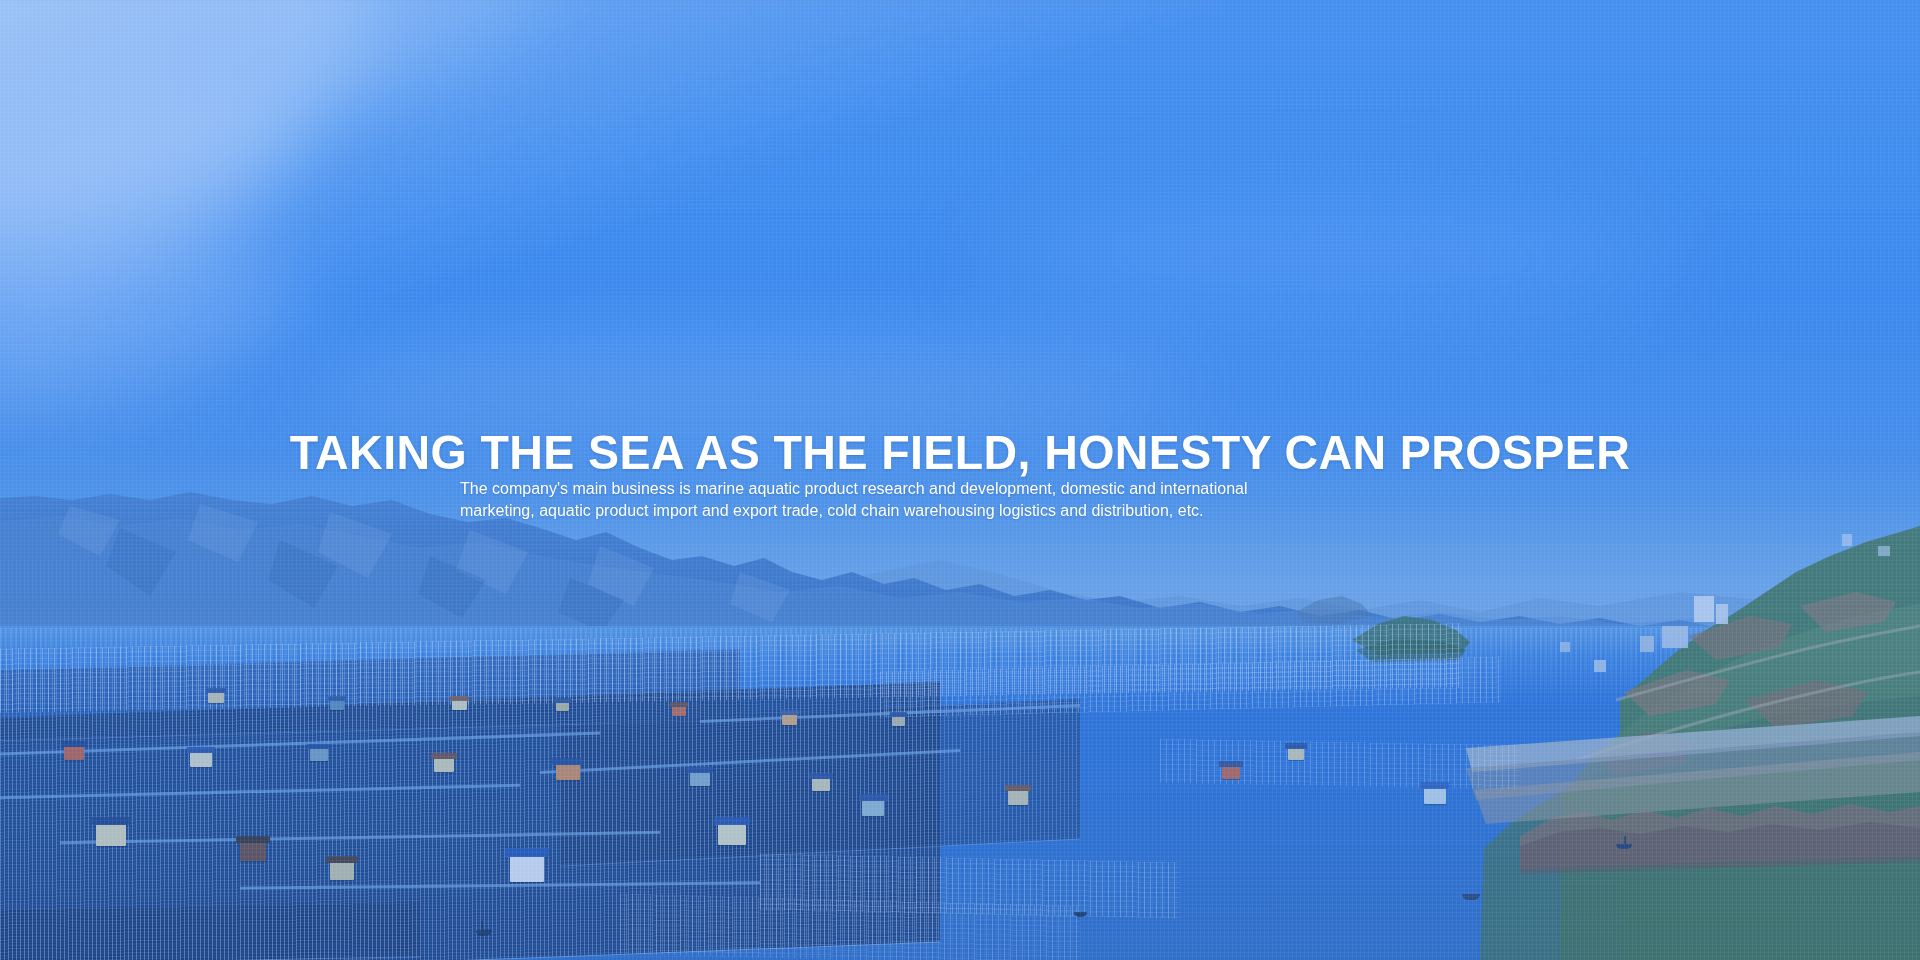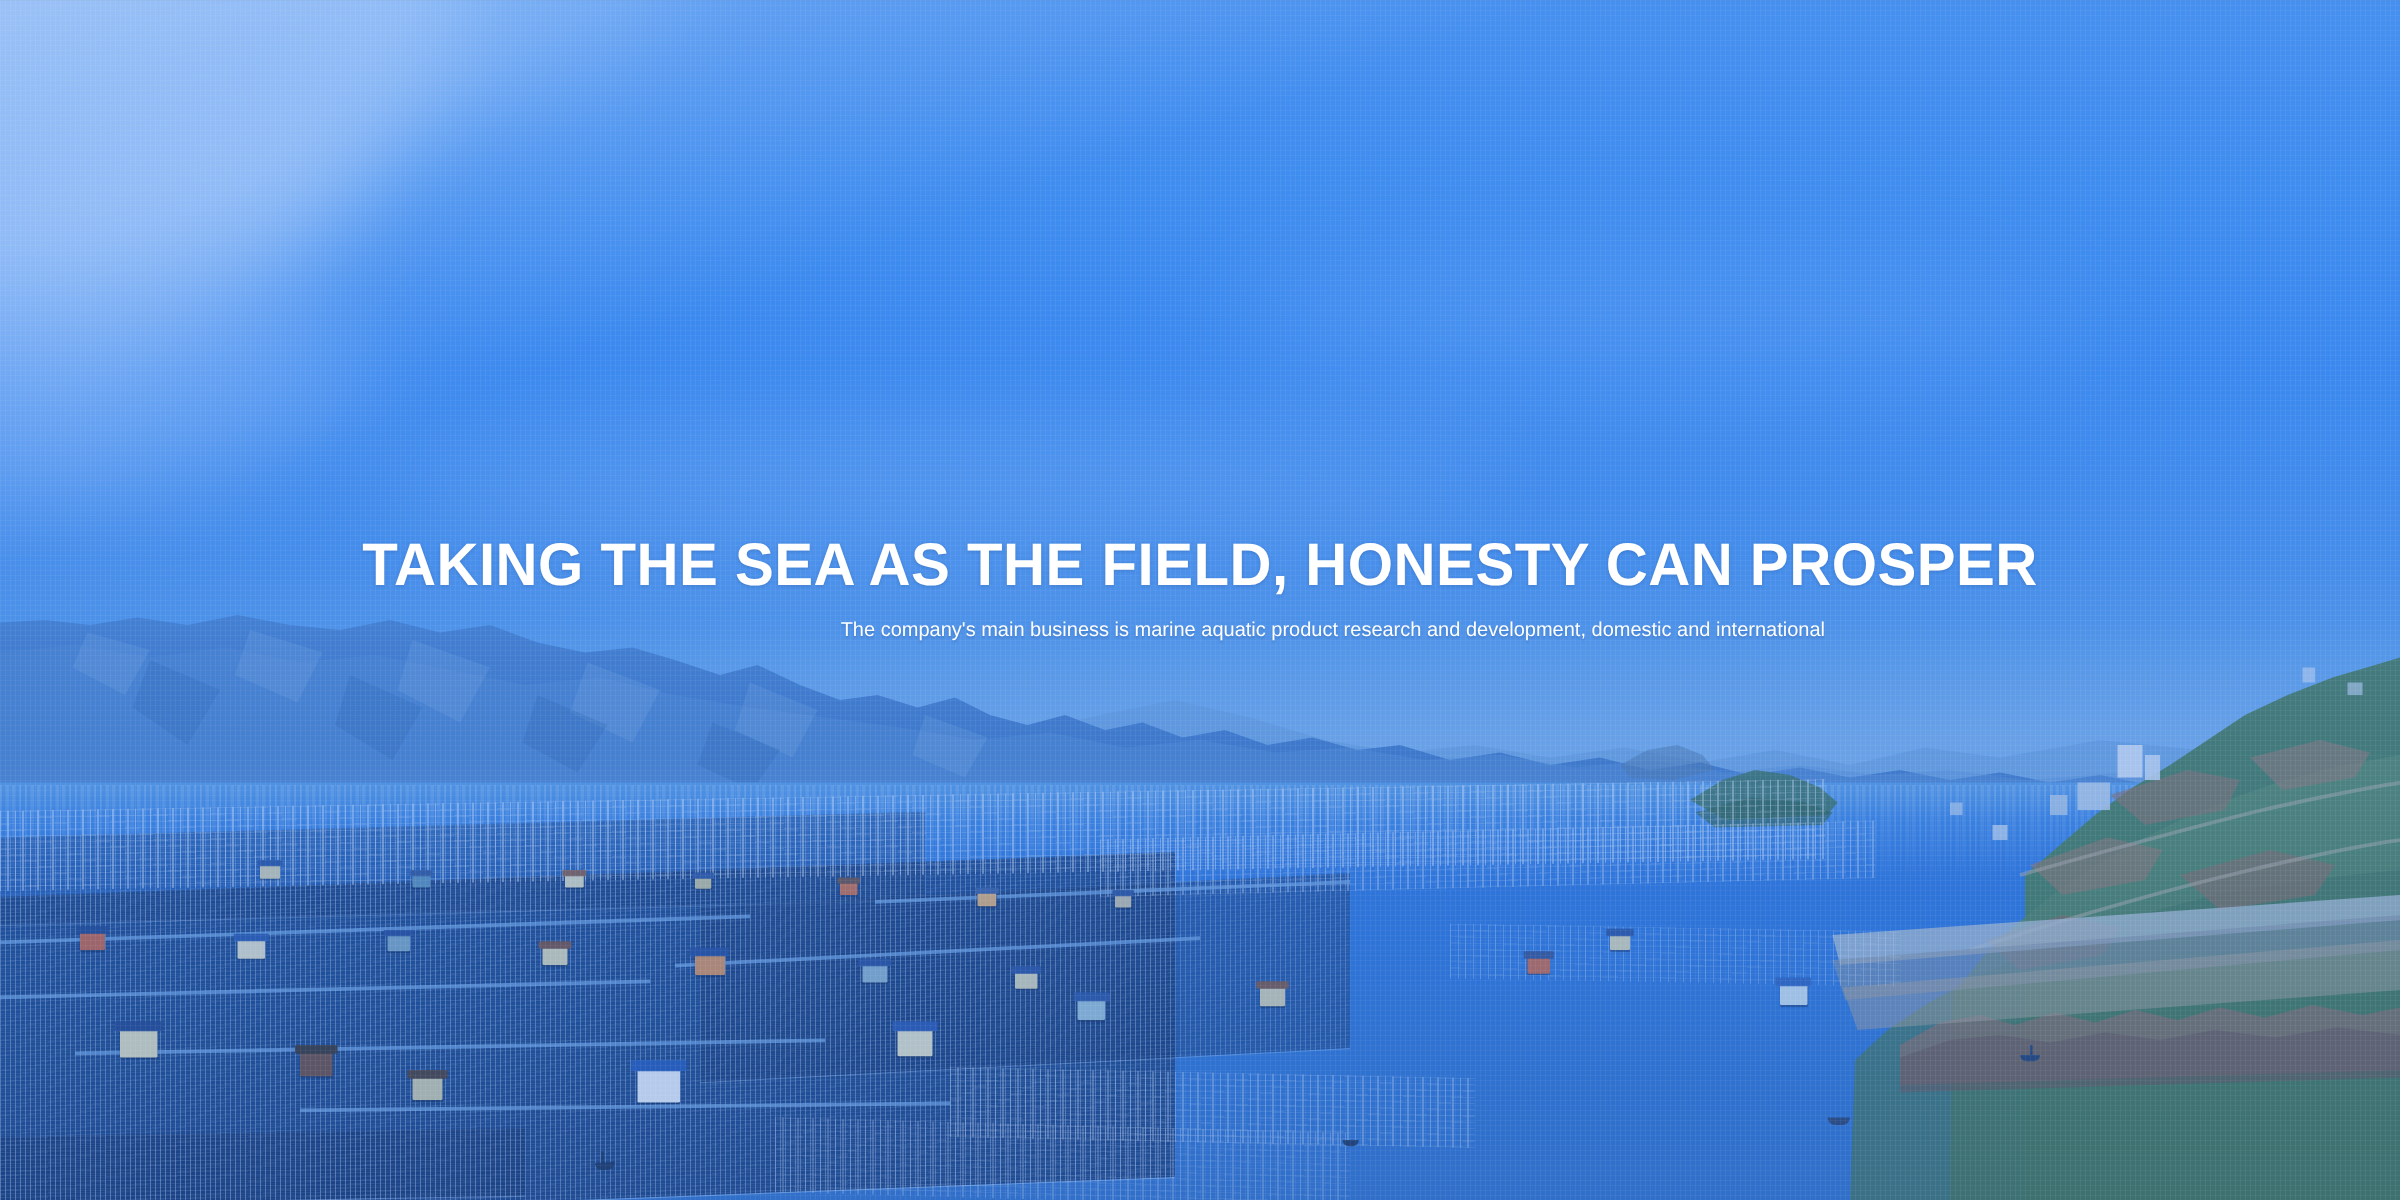--- a/index.html
+++ b/index.html
@@ -143,23 +143,22 @@
     font-weight:700;
     letter-spacing:.4px;
     color:#ffffff;
     white-space:nowrap;
     text-shadow:0 1px 3px rgba(30,70,140,.30);
     font-stretch:condensed;
     transform:scaleX(.97);
     transform-origin:center;
   }
   .subcopy {
-    margin-top:16px;
     width:1000px;
-    text-align:right;
+    text-align:left;
     font-size:16px;
     line-height:22px;
     font-weight:400;
     color:#ffffff;
     text-shadow:0 1px 2px rgba(30,70,140,.32);
   }
   .subcopy .l2 { display:block; }
 </style>
 </head>
 <body>
@@ -397,16 +396,17 @@
   <div style="position:absolute; left:1462px; top:894px; width:18px; height:6px; background:#2b4066; border-radius:0 0 6px 6px;"></div>
 
   <div class="tint"></div>
   <div class="mesh"></div>
   <div class="scan"></div>
 
   <div class="copy">
     <h1 class="headline">TAKING THE SEA AS THE FIELD, HONESTY CAN PROSPER</h1>
     <p class="subcopy">
       <span>The company's main business is marine aquatic product research and development, domestic and international</span>
+      <span class="l2">marketing, aquatic product import and export trade, cold chain warehousing logistics and distribution, etc.</span>
     </p>
   </div>
 
 </div>
 
 </body></html>

